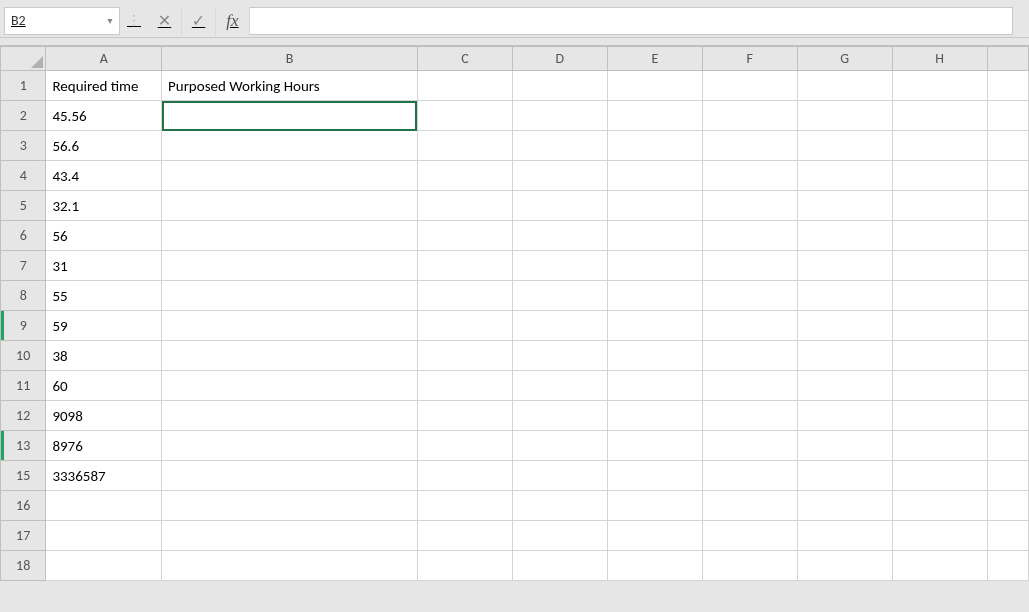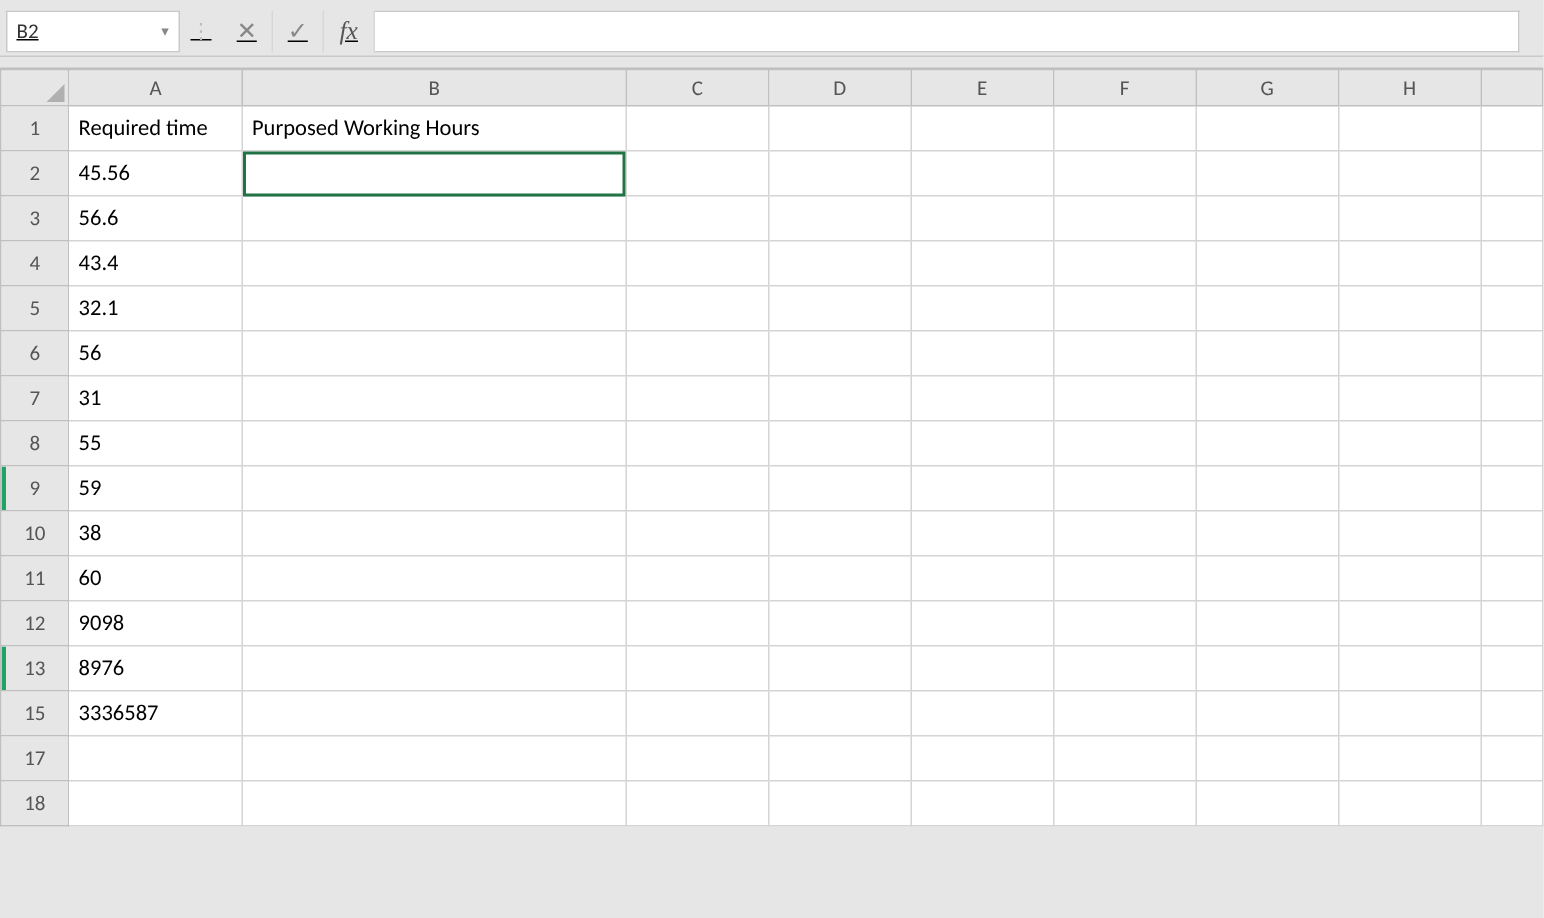--- a/index.html
+++ b/index.html
@@ -374,20 +374,32 @@
       <td></td>
           <td></td>
           <td></td>
           <td></td>
           <td></td>
           <td></td>
           <td></td>
           <td></td>
     </tr>
     <tr>
+      <th>16</th>
+      <td></td>
+          <td></td>
+          <td></td>
+          <td></td>
+          <td></td>
+          <td></td>
+          <td></td>
+          <td></td>
+          <td></td>
+    </tr>
+    <tr>
       <th>17</th>
       <td></td>
           <td></td>
           <td></td>
           <td></td>
           <td></td>
           <td></td>
           <td></td>
           <td></td>
           <td></td>

